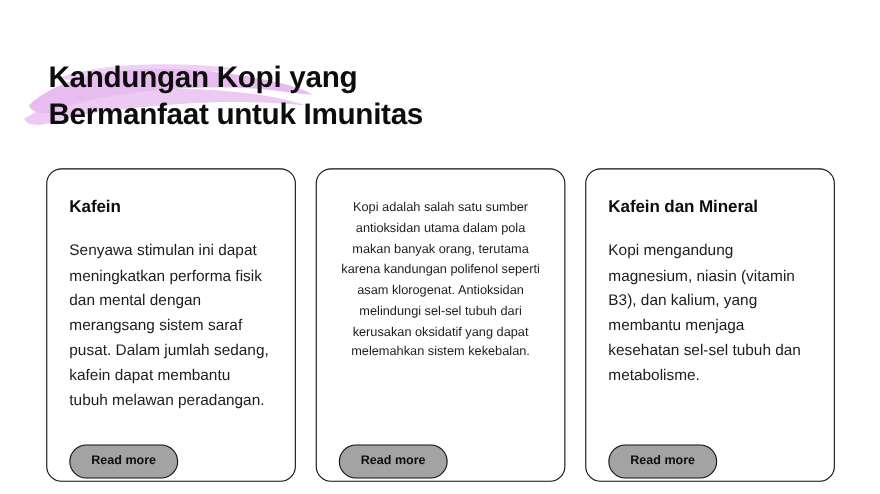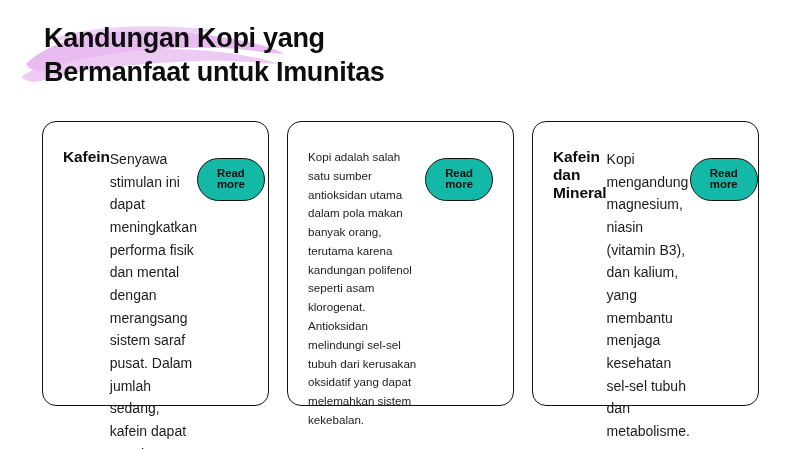--- a/index.html
+++ b/index.html
@@ -13,20 +13,21 @@
     font-family: "Liberation Sans", sans-serif;
     overflow: hidden;
     position: relative;
   }
 
   .page {
     position: relative;
     width: 800px;
     height: 371px;
     box-sizing: border-box;
+    margin-top: 32px;
   }
 
   
   .title-wrap {
     position: absolute;
     left: 44px;
     top: 22px;
     width: 520px;
     height: 80px;
   }
@@ -57,54 +58,54 @@
     display: flex;
     gap: 18px;
   }
   .card {
     width: 227px;
     height: 285px;
     box-sizing: border-box;
     border: 1.6px solid #111111;
     border-radius: 14px;
     background: #ffffff;
-    padding: 26px 20px 16px 20px;
+    padding: 26px 20px 2px 20px;
     position: relative;
     display: flex;
-    flex-direction: row;
+    flex-direction: column;
   }
   .card-title {
     margin: 0 0 18px 0;
     font-size: 15.5px;
     font-weight: bold;
     color: #0d0d0d;
     letter-spacing: -0.1px;
   }
   .card-body {
     margin: 0;
     font-size: 14px;
     line-height: 1.62;
     color: #1c1c1c;
     flex: 1 1 auto;
   }
   .read-more {
     align-self: flex-start;
     margin-top: 10px;
-    background: #14b8a6;
+    background: #a3a3a3;
     color: #0d0d0d;
     border: 1.4px solid #111111;
     border-radius: 999px;
     font-family: "Liberation Sans", sans-serif;
     font-size: 11.4px;
     font-weight: bold;
     padding: 9px 19px;
     cursor: pointer;
     line-height: 1;
   }
-  .card-2 .card-body { font-size: 11.6px; }
+  .card-2 .card-body { font-size: 11.6px; text-align: center; }
 </style>
 </head>
 <body>
 
 <div class="page">
 
   <div class="title-wrap">
     <svg class="brush" viewBox="0 0 270 58" aria-hidden="true">
       <g fill="#e7b9f0" opacity="0.95">
         <path d="M6,40 C40,6 120,2 180,10 C215,14 252,22 264,30 C250,30 230,25 200,24 C150,22 70,28 34,44 C22,49 10,48 6,40 Z"></path>

